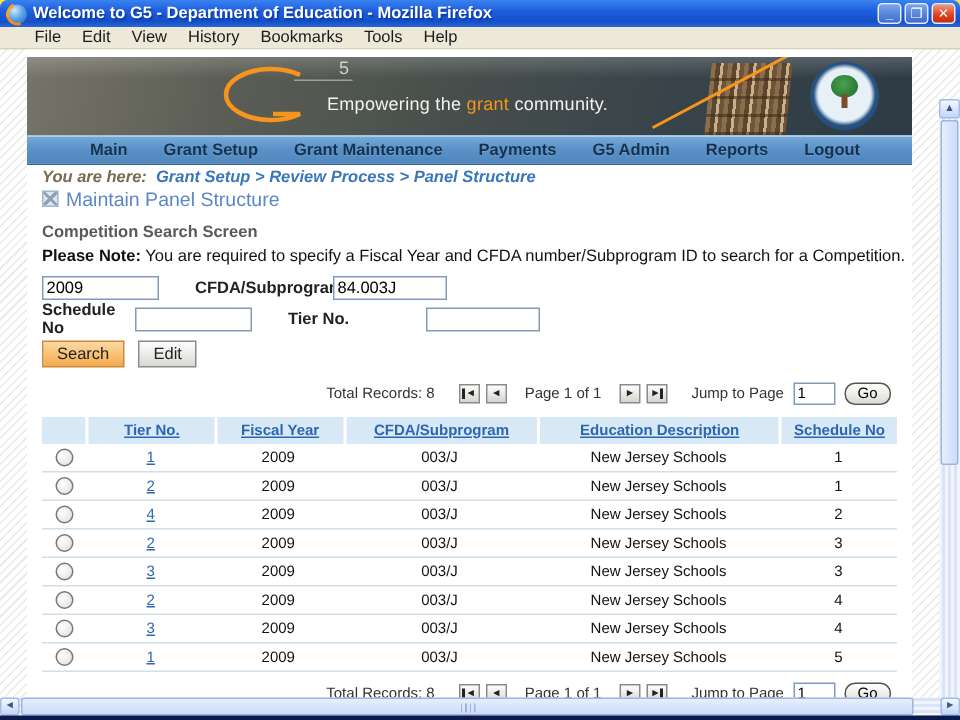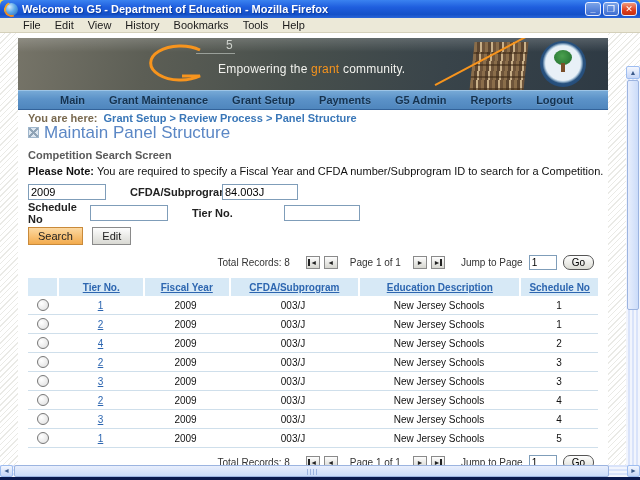--- a/index.html
+++ b/index.html
@@ -52,28 +52,28 @@
     background:radial-gradient(circle at 45% 40%,#4aa04e,#1f6b2d);}
   .seal::after{content:"";position:absolute;left:21px;top:22px;width:4px;height:9px;background:#7a4e2a;}
 
   
   .navbar{height:20px;background:linear-gradient(180deg,#76a9d6 0%,#5b92c8 45%,#4f86bd 100%);
     border-top:1px solid #9cc4e6;border-bottom:1px solid #33639a;display:flex;align-items:center;
     padding-left:30px;box-sizing:border-box;}
   .nav-item{font-size:11px;font-weight:bold;color:#14324f;padding:2px 12px;text-shadow:0 1px 0 rgba(255,255,255,.15);}
 
   
-  .crumb{margin:2px 0 0 10px;font-size:11px;height:12px;}
+  .crumb{margin:2px 0 0 10px;font-size:11px;height:12px;font-style:italic;}
   .crumb .pre{color:#7a6a50;font-weight:bold;}
   .crumb .path{color:#3a77b8;font-weight:bold;margin-left:3px;}
   .hrow{margin:1px 0 0 10px;display:flex;align-items:center;height:15px;}
   .hicon{width:9px;height:9px;margin-right:5px;background:#dce6f0;border:1px solid #9fb6cc;
     background-image:linear-gradient(45deg,transparent 42%,#8fa3b5 42% 58%,transparent 58%),
                      linear-gradient(-45deg,transparent 42%,#8fa3b5 42% 58%,transparent 58%);}
-  .heading{color:#5b87c5;font-size:17px;}
+  .heading{color:#5b87c5;font-size:13px;}
   .subheading{margin:9px 0 0 10px;font-size:11px;font-weight:bold;color:#5a5a5a;height:12px;}
   .note{margin:4px 0 0 10px;font-size:11px;color:#111;height:13px;}
   .note b{font-weight:bold;}
 
   
   .form{margin:6px 0 0 10px;}
   .frow{display:flex;align-items:center;height:16px;margin-bottom:5px;}
   .flbl{font-size:11px;font-weight:bold;color:#222;width:62px;}
   .flbl.wide{width:92px;}
   .req{color:#cc0000;font-weight:bold;margin:0 2px;}
@@ -170,22 +170,22 @@
         </span>
         <span class="logo-sup">5</span>
         <span class="tagline"><span>Empowering the </span><span class="hl">grant</span><span> community.</span></span>
         <span class="shelf"></span>
         <span class="diag"></span>
         <span class="seal"></span>
       </div>
 
       <div class="navbar">
         <span class="nav-item">Main</span>
+        <span class="nav-item">Grant Setup</span>
         <span class="nav-item">Grant Maintenance</span>
-        <span class="nav-item">Grant Setup</span>
         <span class="nav-item">Payments</span>
         <span class="nav-item">G5 Admin</span>
         <span class="nav-item">Reports</span>
         <span class="nav-item">Logout</span>
       </div>
 
       <div class="crumb">
         <span class="pre">You are here:</span>
         <span class="path">Grant Setup &gt; Review Process &gt; Panel Structure</span>
       </div>

